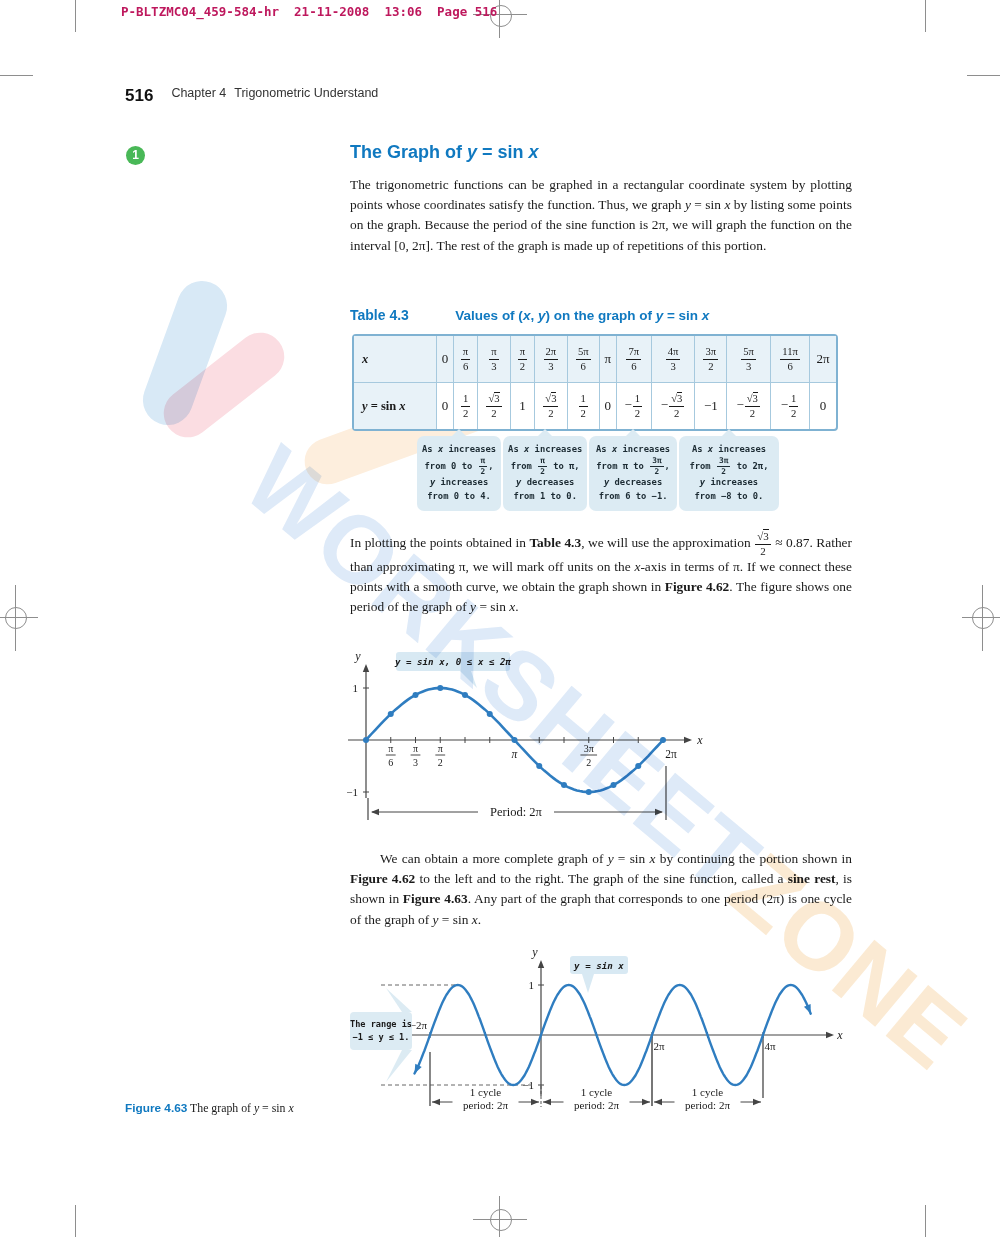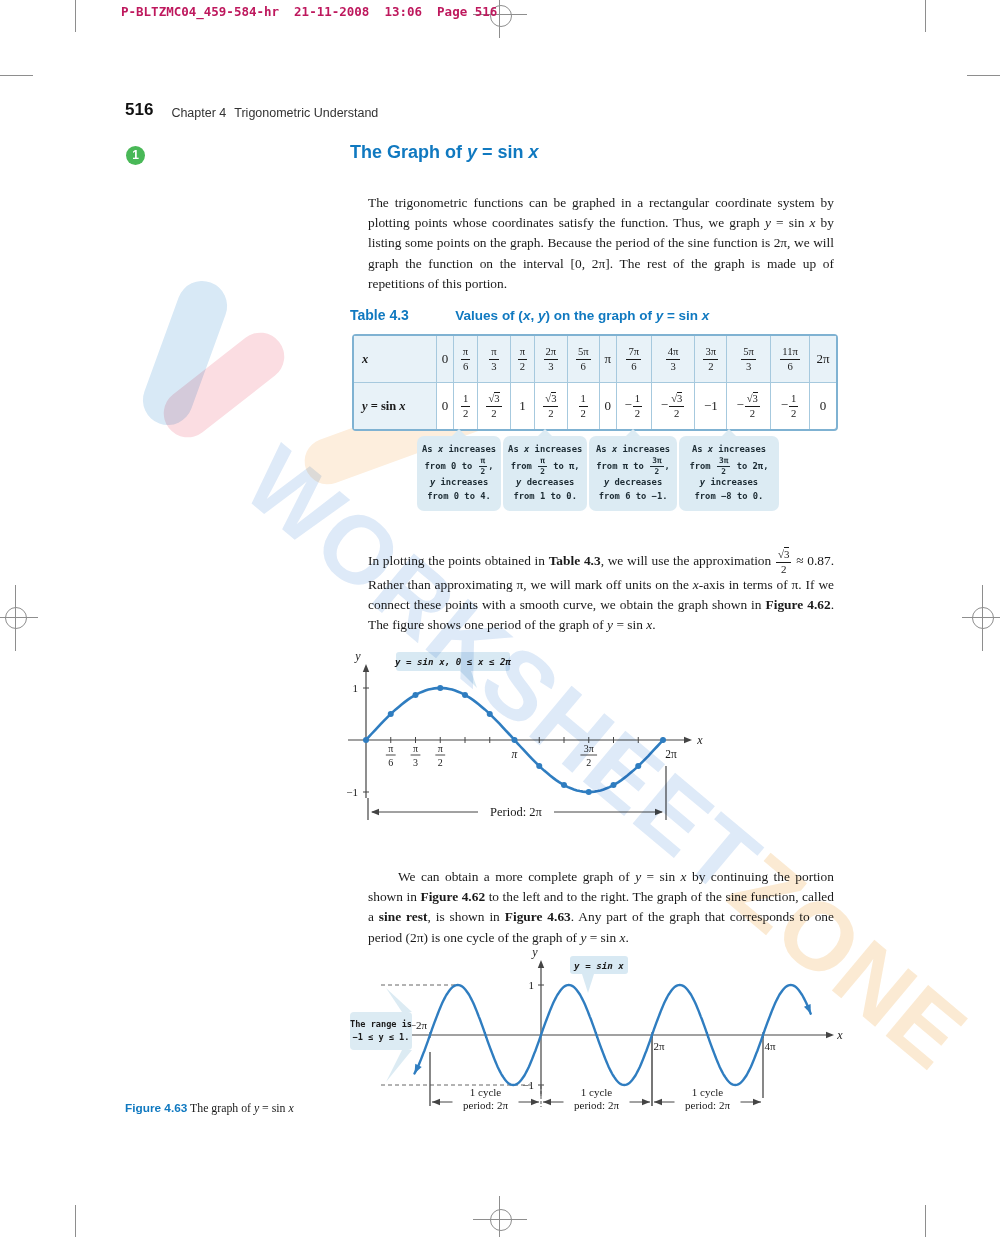--- a/index.html
+++ b/index.html
@@ -6,38 +6,38 @@
   .page{position:relative;width:1000px;height:1237px;background:#fff;overflow:hidden;
         font-family:"Liberation Serif",serif;color:#1a1a1a;}
   
   .cm{position:absolute;background:#8e8e8e;}
   .cm.v{width:1px;} .cm.h{height:1px;}
   .reg{position:absolute;width:20px;height:20px;border:1px solid #8e8e8e;border-radius:50%;}
   
   .printer{position:absolute;left:85px;top:4px;font-family:"DejaVu Sans Mono",monospace;
            font-weight:bold;font-size:12.5px;white-space:pre;color:#be185d;margin-left:36px;}
   
-  .chapline{position:absolute;left:125px;top:100px;display:flex;align-items:flex-end;
+  .chapline{position:absolute;left:125px;top:86px;display:flex;align-items:flex-start;
             font-family:"Liberation Sans",sans-serif;}
   .pagenum{font-size:17px;font-weight:bold;color:#111;}
   .chap{font-size:12.5px;color:#333;margin-left:18px;}
   .chtitle{font-size:12.5px;color:#333;margin-left:8px;}
   
   .objnum{position:absolute;left:126px;top:146px;width:19px;height:19px;border-radius:50%;
           background:#49b857;color:#fff;font-family:"Liberation Sans",sans-serif;font-weight:bold;
           font-size:12px;line-height:19px;text-align:center;}
   .objtext{position:absolute;left:153px;top:149px;width:170px;font-family:"Liberation Sans",sans-serif;
            font-size:11.5px;line-height:20px;color:#1a1a1a;}
   
   .heading{position:absolute;left:350px;top:142px;font-family:"Liberation Sans",sans-serif;
            font-weight:bold;font-size:18px;color:#1079c0;}
   
   .para{position:absolute;width:502px;left:350px;font-size:13.4px;line-height:20.2px;
         text-align:justify;}
-  .para p{margin:18px;}
+  .para p{margin:0;}
   .para p.ind{text-indent:30px;}
   
   .tabletitle{position:absolute;left:350px;top:306px;font-family:"Liberation Sans",sans-serif;
               font-weight:bold;color:#1079c0;}
   .tabletitle .tlabel{font-size:14px;}
   .tabletitle .ttext{font-size:13.5px;margin-left:42px;}
   
   .vtable{position:absolute;left:352px;top:334px;width:486px;border-collapse:separate;border-spacing:0;
           border:2px solid #7fb2d2;border-radius:4px;background:#fff;}
   .vtable td{text-align:center;vertical-align:middle;height:46px;font-size:13px;padding:0 2px;

